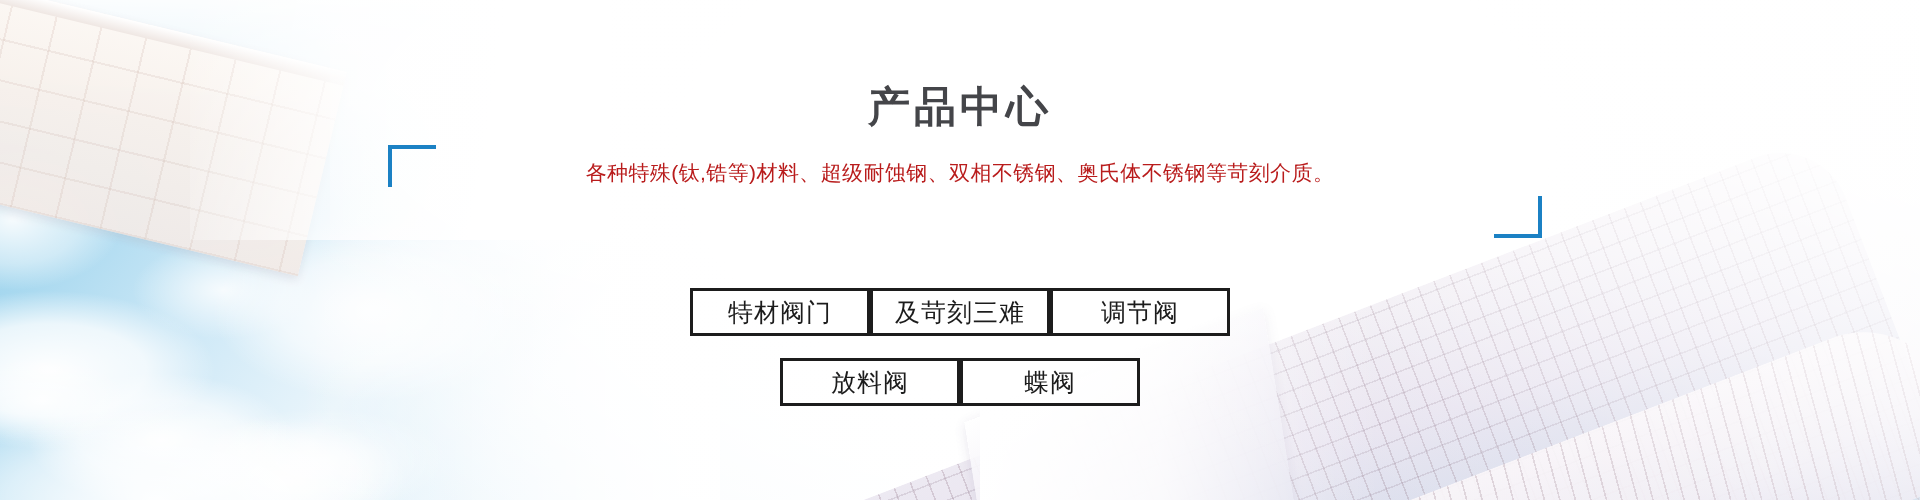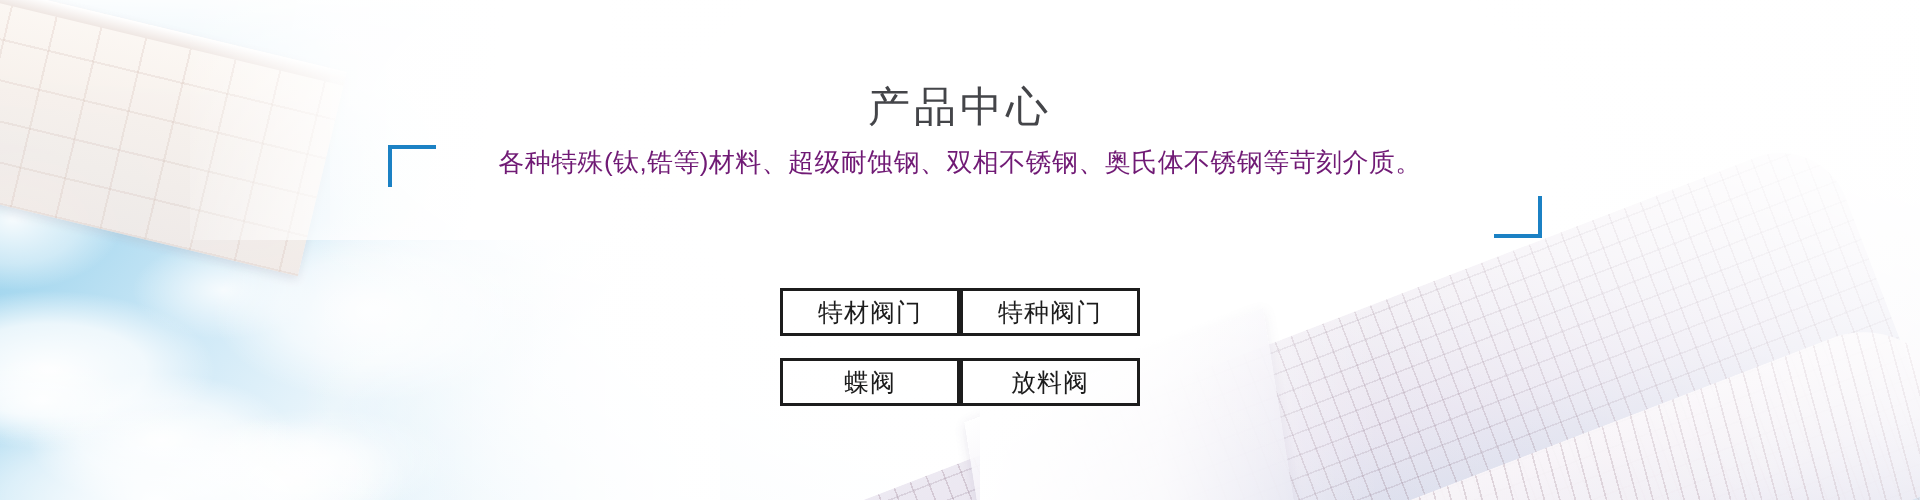--- a/index.html
+++ b/index.html
@@ -155,37 +155,37 @@
 
   .page-title {
     position: absolute;
     top: 52px;
     left: 0;
     width: 1920px;
     text-align: center;
     font-size: 42px;
     letter-spacing: 4px;
     color: #444549;
-    font-weight: 400;
+    font-weight: 700;
     line-height: 1.3;
   }
 
   .desc-wrap {
     position: absolute;
     top: 144px;
     left: 0;
     width: 1920px;
     text-align: center;
   }
   .desc-line {
-    font-size: 26px;
-    color: #701a75;
+    font-size: 21px;
+    color: #b91c1c;
     letter-spacing: 0.4px;
     line-height: 1;
-    margin: 5px;
+    margin: 18px;
   }
   .desc-line + .desc-line {
     margin-top: 31px;
   }
 
   .corner {
     position: absolute;
     width: 44px;
     height: 38px;
     z-index: 6;
@@ -261,22 +261,23 @@
     <div class="desc-wrap">
       <p class="desc-line">各种特殊(钛,锆等)材料、超级耐蚀钢、双相不锈钢、奥氏体不锈钢等苛刻介质。</p>
     </div>
 
     <div class="corner corner-tl"></div>
     <div class="corner corner-br"></div>
 
     <div class="btn-grid">
       <div class="btn-row">
         <button class="cat-btn">特材阀门</button>
-        <button class="cat-btn">特种阀门</button>
+        <button class="cat-btn">及苛刻三难</button>
+        <button class="cat-btn">调节阀</button>
       </div>
       <div class="btn-row">
+        <button class="cat-btn">放料阀</button>
         <button class="cat-btn">蝶阀</button>
-        <button class="cat-btn">放料阀</button>
       </div>
     </div>
 
   </div>
 </div>
 
 </body></html>

